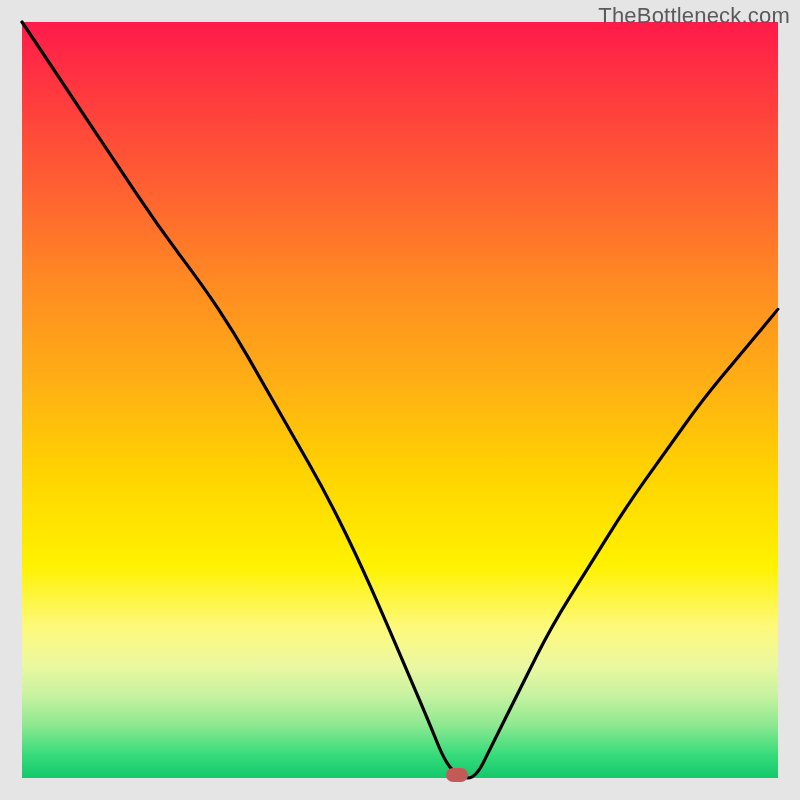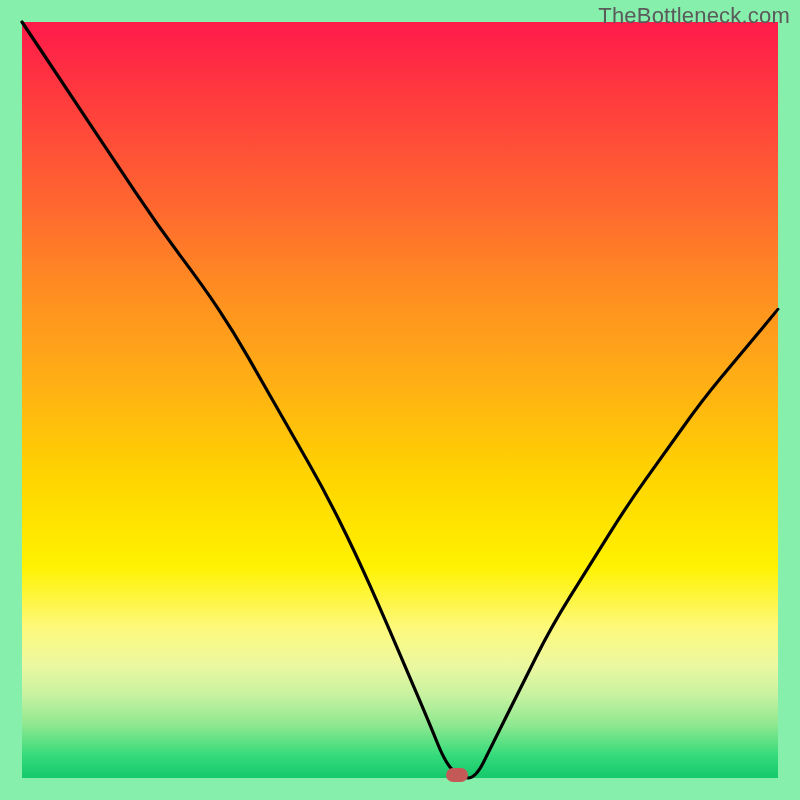--- a/index.html
+++ b/index.html
@@ -10,21 +10,21 @@
     background: #000;
     overflow: hidden;
     font-family: Arial, Helvetica, sans-serif;
   }
   .frame {
     position: absolute;
     left: 0;
     top: 0;
     width: 800px;
     height: 800px;
-    background: #86efac;
+    background: #e5e5e5;
   }
   .plot {
     position: absolute;
     left: 22px;
     top: 22px;
     width: 756px;
     height: 756px;
     
     background: linear-gradient(
       to bottom,

